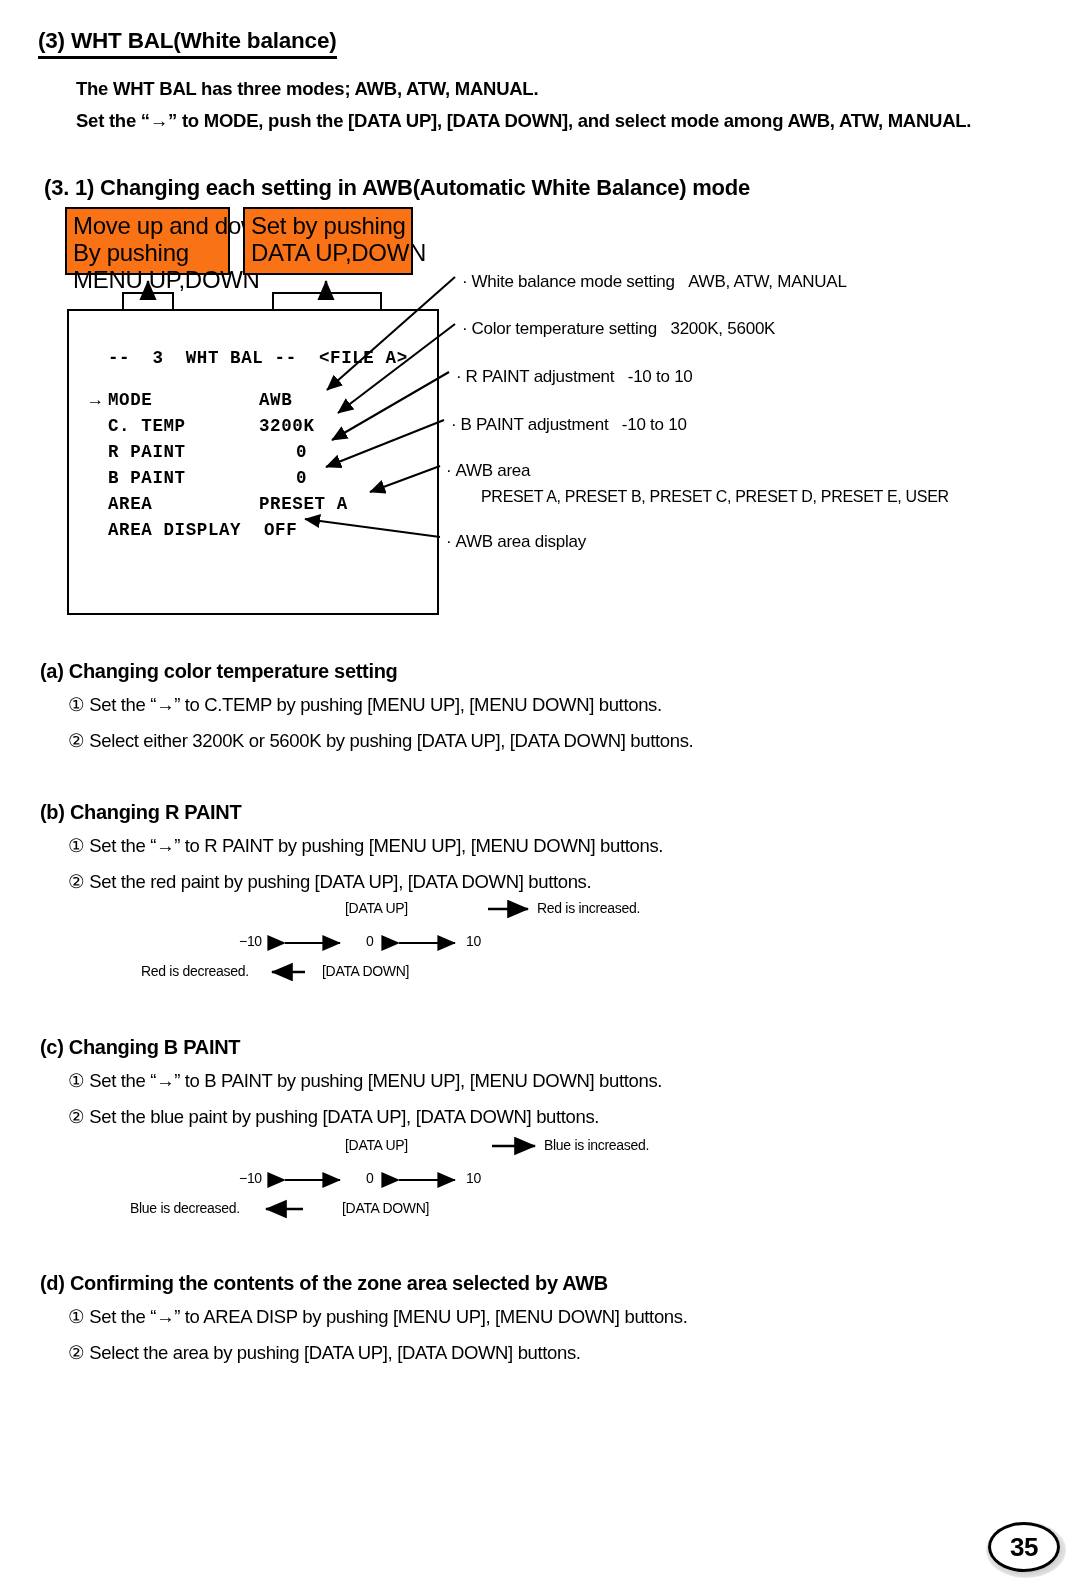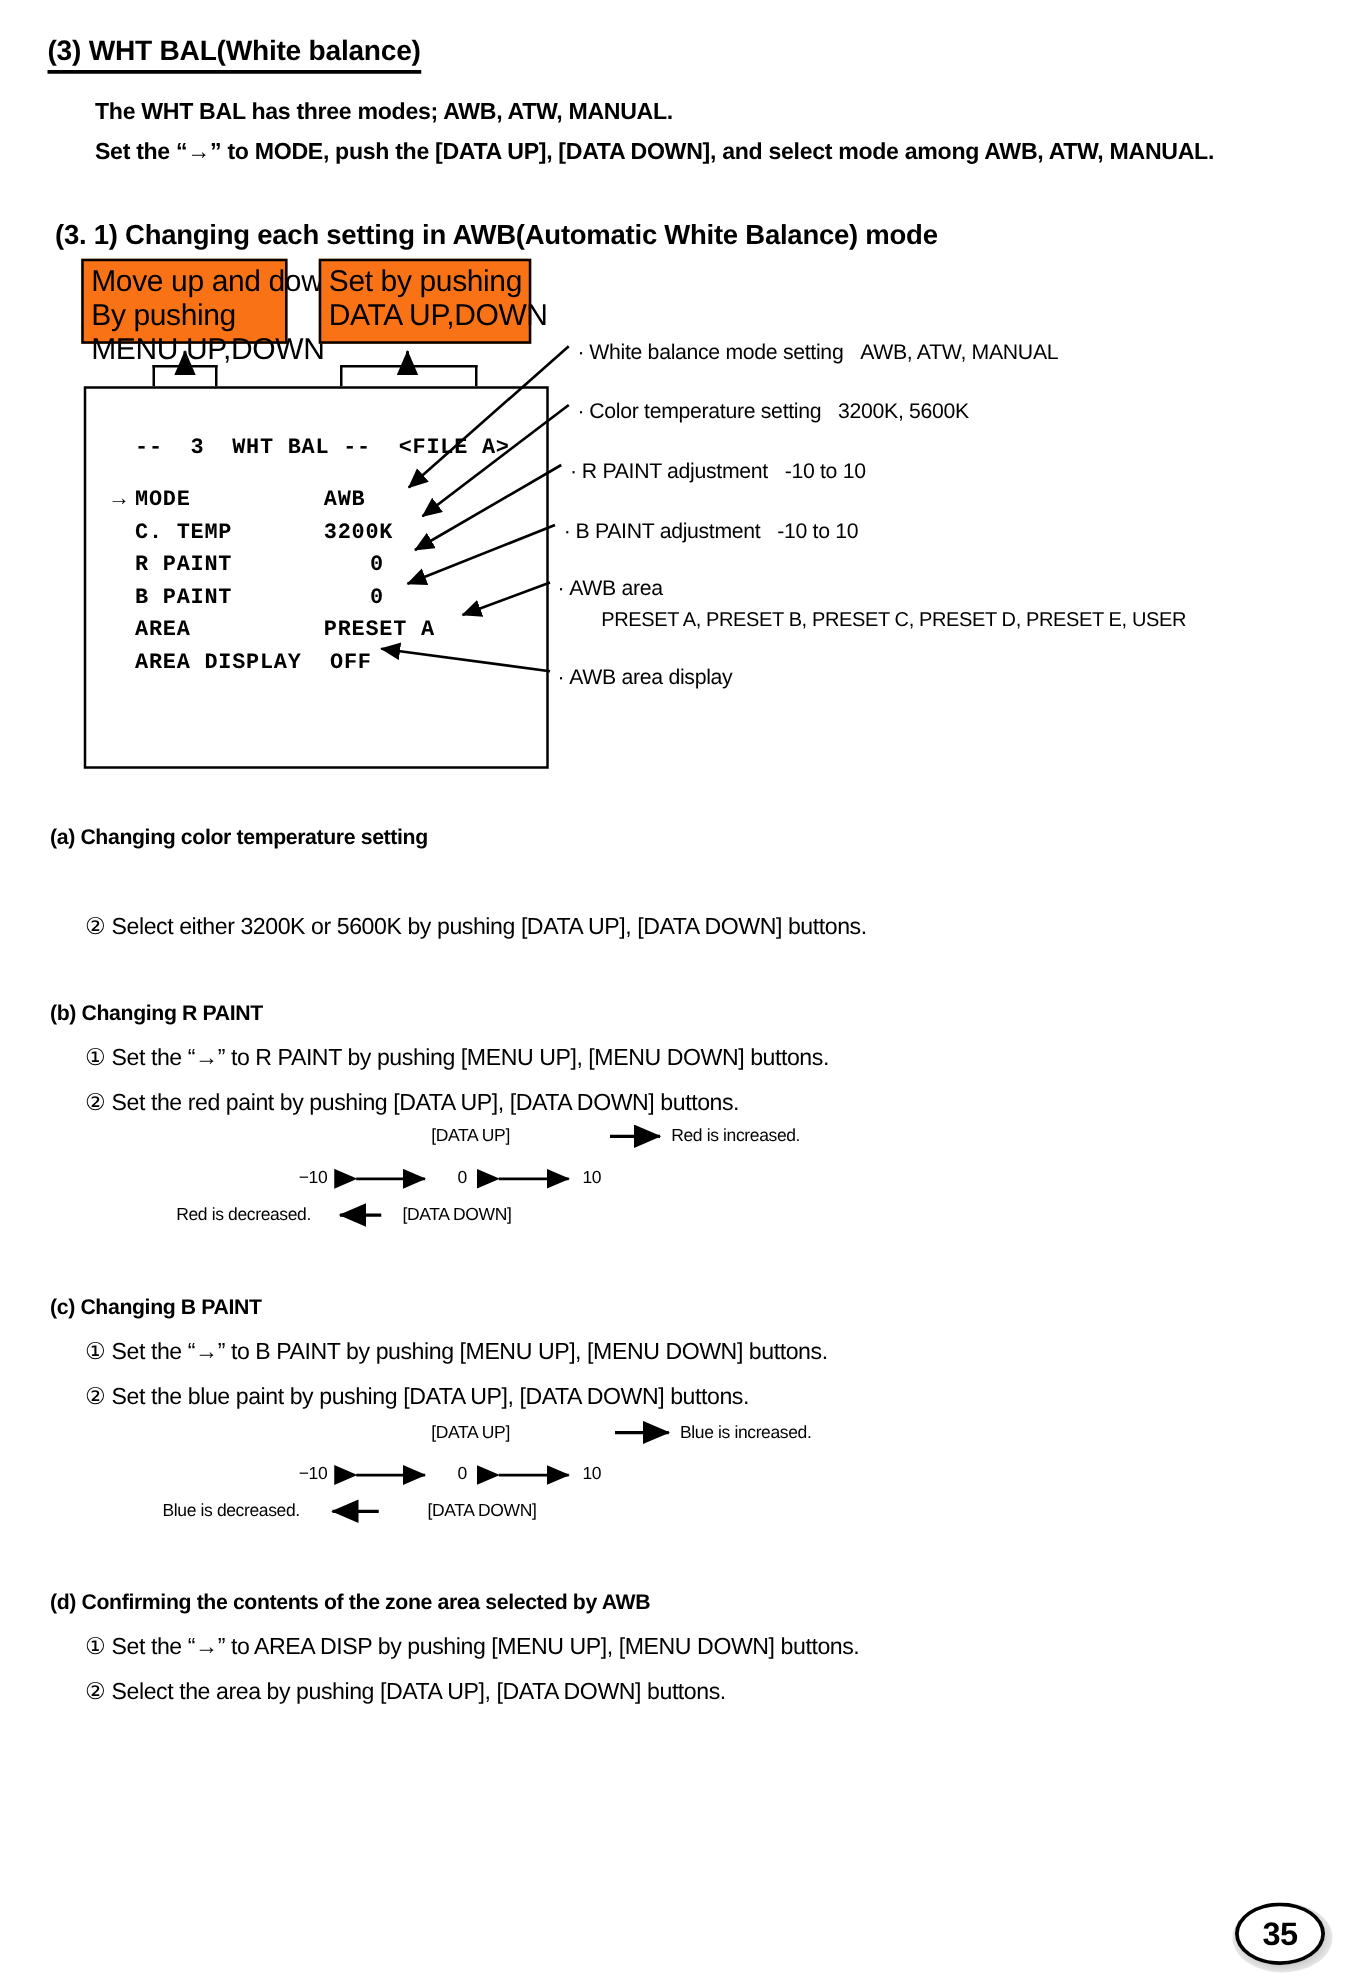--- a/index.html
+++ b/index.html
@@ -41,21 +41,21 @@
   }
   .sub-title {
     position: absolute;
     font-size: 22px;
     font-weight: bold;
     letter-spacing: -0.2px;
     white-space: nowrap;
   }
   .item-title {
     position: absolute;
-    font-size: 17px;
+    font-size: 20px;
     font-weight: bold;
     letter-spacing: -0.3px;
     white-space: nowrap;
   }
   .step {
     position: absolute;
     font-size: 18.5px;
     letter-spacing: -0.35px;
     white-space: nowrap;
   }
@@ -168,21 +168,21 @@
   <div class="body-line" style="left:76px; top:110px;">Set the “→” to MODE, push the [DATA UP], [DATA DOWN], and select mode among AWB, ATW, MANUAL.</div>
 
   <div class="sub-title" style="left:44px; top:175px;">(3. 1)  Changing each setting in AWB(Automatic White Balance) mode</div>
 
   <div class="callout-box" style="left:65px; top:207px; width:165px; height:68px;">
     <div>Move up and down</div>
     <div>By pushing</div>
     <div>MENU UP,DOWN</div>
   </div>
 
-  <div class="callout-box" style="left:243px; top:207px; width:170px; height:68px;margin-left:12px;">
+  <div class="callout-box" style="left:243px; top:207px; width:170px; height:68px;">
     <div>Set by pushing</div>
     <div>DATA UP,DOWN</div>
   </div>
 
   <div class="tab" style="left:122px; top:292px; width:52px; height:18px;"></div>
   <div class="tab" style="left:272px; top:292px; width:110px; height:18px;"></div>
 
   <div class="menu-screen"></div>
 
   <div class="menu-text" style="left:108px; top:348px;">--  3  WHT BAL --  &lt;FILE A&gt;</div>
@@ -256,20 +256,23 @@
     <line x1="399" y1="943" x2="455" y2="943" stroke="#000" stroke-width="2.2" marker-start="url(#ahs)" marker-end="url(#ahs)"></line>
     <line x1="305" y1="972" x2="272" y2="972" stroke="#000" stroke-width="2.6" marker-end="url(#ahs)"></line>
 
     <line x1="492" y1="1146" x2="535" y2="1146" stroke="#000" stroke-width="2.6" marker-end="url(#ahs)"></line>
     <line x1="285" y1="1180" x2="340" y2="1180" stroke="#000" stroke-width="2.2" marker-start="url(#ahs)" marker-end="url(#ahs)"></line>
     <line x1="399" y1="1180" x2="455" y2="1180" stroke="#000" stroke-width="2.2" marker-start="url(#ahs)" marker-end="url(#ahs)"></line>
     <line x1="303" y1="1209" x2="266" y2="1209" stroke="#000" stroke-width="2.6" marker-end="url(#ahs)"></line>
   </svg>
 
   <div class="item-title" style="left:40px; top:660px;">(a) Changing color temperature setting</div>
+  <div class="step" style="left:68px; top:694px;">
+    <span class="circnum">①</span><span>Set the “→” to C.TEMP by pushing [MENU UP], [MENU DOWN] buttons.</span>
+  </div>
   <div class="step" style="left:68px; top:730px;">
     <span class="circnum">②</span><span>Select either 3200K or 5600K by pushing [DATA UP], [DATA DOWN] buttons.</span>
   </div>
 
   <div class="item-title" style="left:40px; top:801px;">(b) Changing R PAINT</div>
   <div class="step" style="left:68px; top:835px;">
     <span class="circnum">①</span><span>Set the “→” to R PAINT by pushing [MENU UP], [MENU DOWN] buttons.</span>
   </div>
   <div class="step" style="left:68px; top:871px;">
     <span class="circnum">②</span><span>Set the red paint by pushing [DATA UP], [DATA DOWN] buttons.</span>

